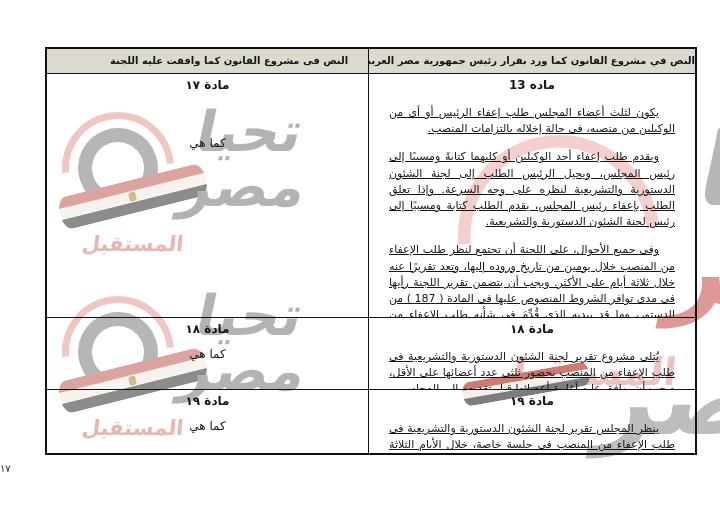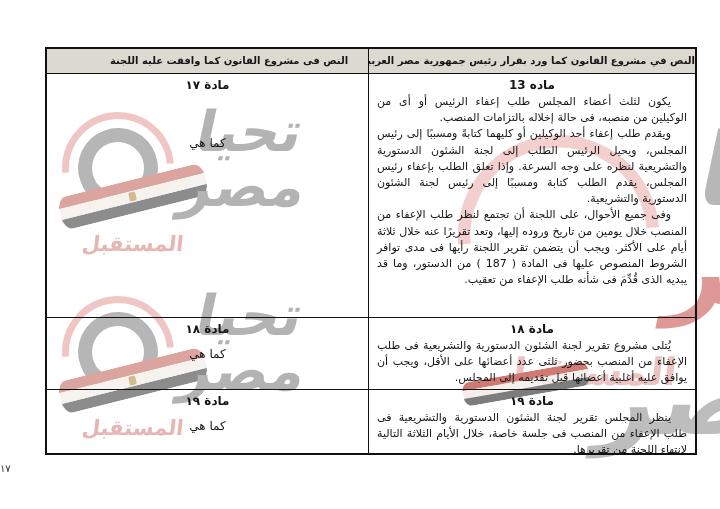--- a/index.html
+++ b/index.html
@@ -72,21 +72,21 @@
     background:#dcd9d1;border-bottom:1.5px solid #111;
     font-weight:bold;font-size:10px;text-align:center;line-height:23px;
     white-space:nowrap;
   }
   .row-sep{border-bottom:1.5px solid #111;}
   .body-cell{padding:2px 8px 0 8px;font-size:11px;line-height:16.2px;}
   .article-title{
     text-align:center;font-weight:bold;font-size:12px;line-height:15px;
     margin:2px 0 1px 0;
   }
-  .body-cell p{margin:0;text-align:justify;text-justify:inter-word;}
+  .body-cell p{margin:12px;text-align:justify;text-justify:inter-word;text-decoration:underline;}
   .body-cell p.indent{text-indent:16px;}
   .left-cell{text-align:center;}
   .status{font-size:12px;}
   .status.big-gap{margin-top:42px;}
   .status.small-gap{margin-top:9px;}
   
   .page-number{
     position:absolute;left:0;right:0;top:463px;text-align:left;
     font-size:10px;color:#333;z-index:2;
   }

